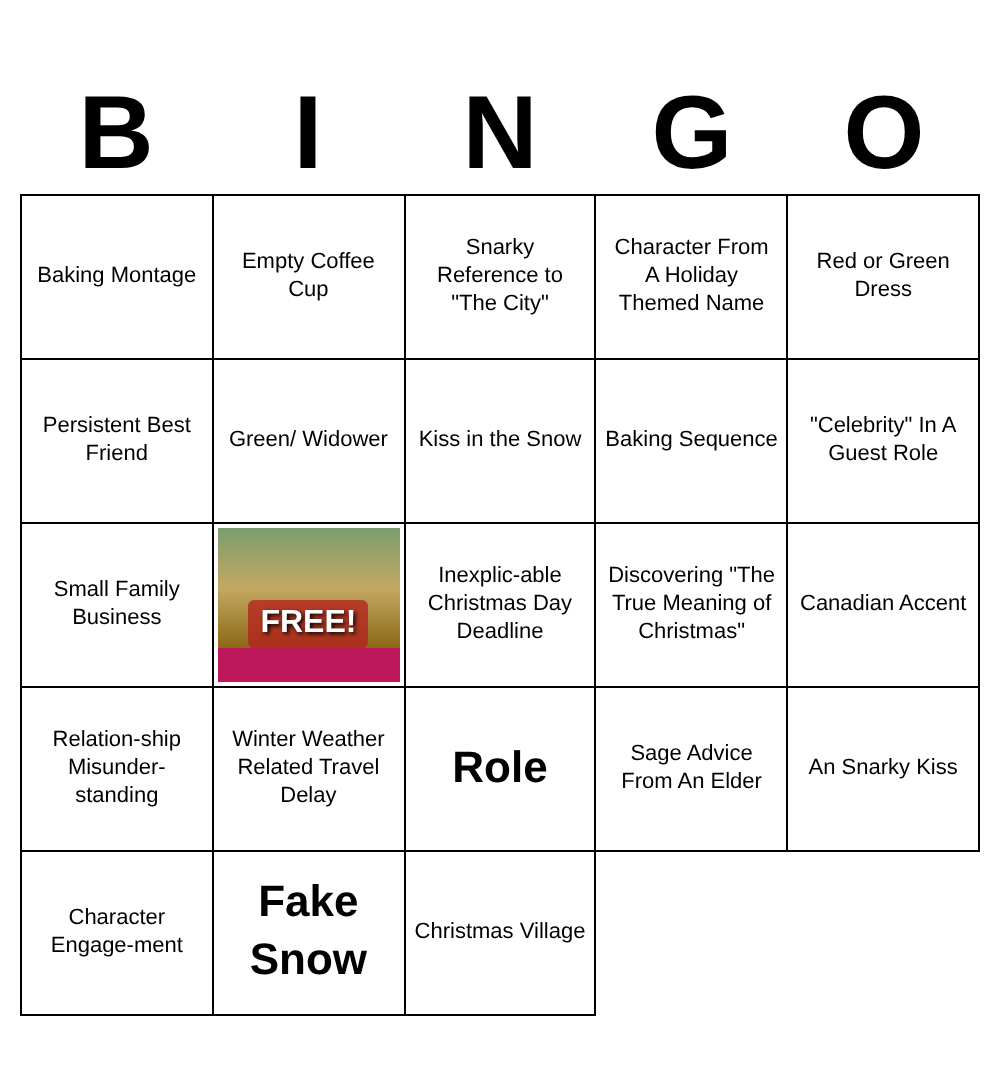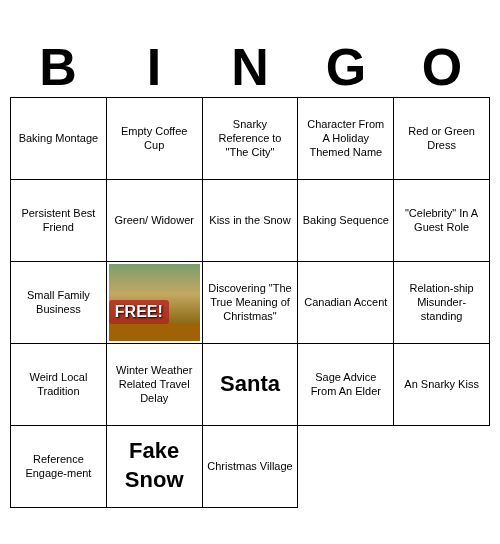--- a/index.html
+++ b/index.html
@@ -51,24 +51,24 @@
       background: #fff;
       position: relative;
     }
     .bingo-cell.free {
       padding: 2px;
       overflow: hidden;
     }
     .free-image {
       width: 100%;
       height: 100%;
-      background: #a16207;
+      background: #be185d;
       display: flex;
       flex-direction: column;
-      align-items: flex-start;
+      align-items: center;
       justify-content: center;
       position: relative;
     }
     .free-image-bg {
       width: 100%;
       height: 60px;
       background: linear-gradient(to bottom, #7a9e6e 0%, #c4a862 50%, #8b6914 100%);
       position: absolute;
       top: 0;
       left: 0;
@@ -141,45 +141,45 @@
       <div class="bingo-cell">
         <span class="cell-text">Small Family Business</span>
       </div>
       <div class="bingo-cell free">
         <div class="free-image">
           <div class="free-image-bg"></div>
           <div class="free-label">FREE!</div>
         </div>
       </div>
       <div class="bingo-cell">
+        <span class="cell-text">Inexplic-able Christmas Day Deadline</span>
+      </div>
+      <div class="bingo-cell">
         <span class="cell-text">Discovering "The True Meaning of Christmas"</span>
       </div>
       <div class="bingo-cell">
         <span class="cell-text">Canadian Accent</span>
       </div>
       <div class="bingo-cell">
         <span class="cell-text">Relation-ship Misunder-standing</span>
       </div>
       <div class="bingo-cell">
-        <span class="cell-text">Weird Local Tradition</span>
-      </div>
-      <div class="bingo-cell">
         <span class="cell-text">Winter Weather Related Travel Delay</span>
       </div>
       <div class="bingo-cell">
-        <span class="cell-text cell-large">Santa</span>
+        <span class="cell-text cell-large">Role</span>
       </div>
       <div class="bingo-cell">
         <span class="cell-text">Sage Advice From An Elder</span>
       </div>
       <div class="bingo-cell">
         <span class="cell-text">An Snarky Kiss</span>
       </div>
       <div class="bingo-cell">
-        <span class="cell-text">Reference Engage-ment</span>
+        <span class="cell-text">Character Engage-ment</span>
       </div>
       <div class="bingo-cell">
         <span class="cell-text cell-large">Fake Snow</span>
       </div>
       <div class="bingo-cell">
         <span class="cell-text">Christmas Village</span>
       </div>
     </div>
 </div>
 

